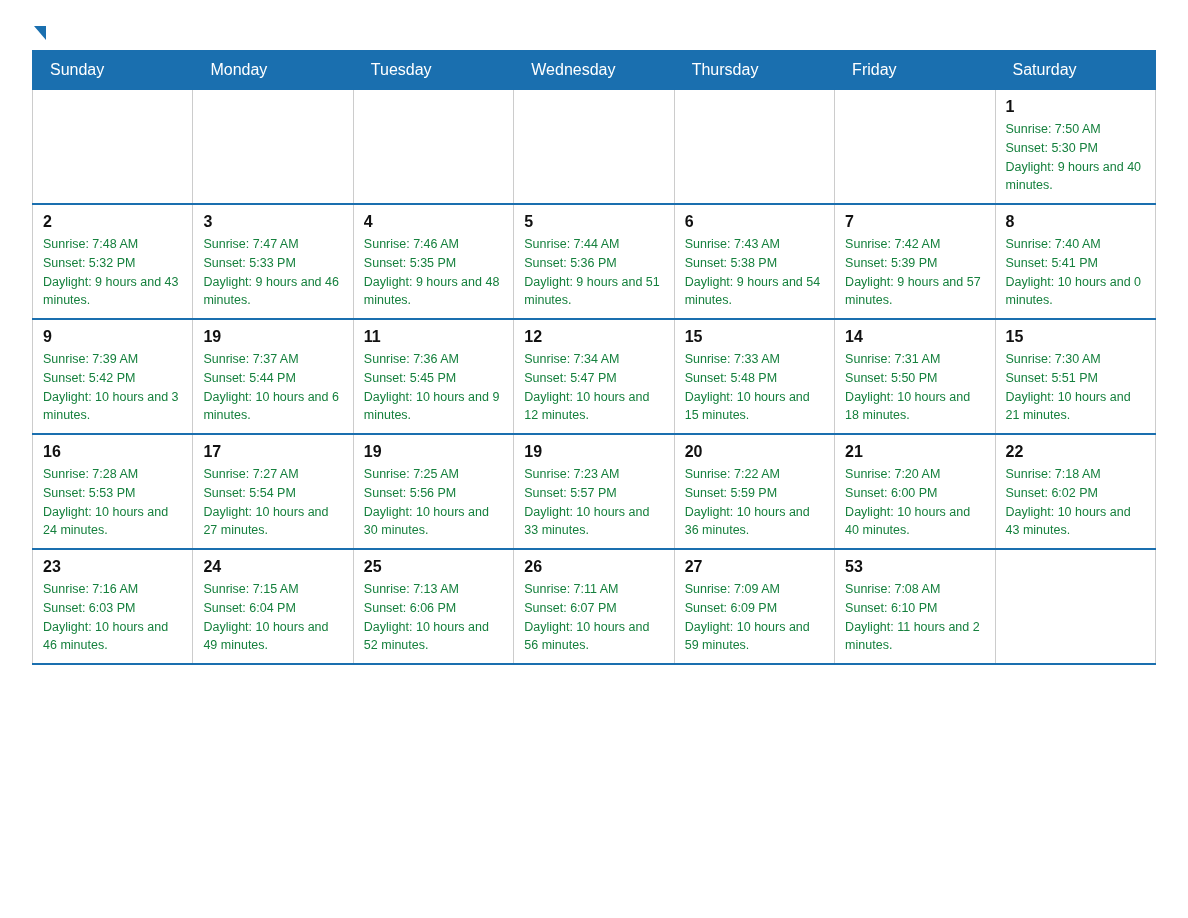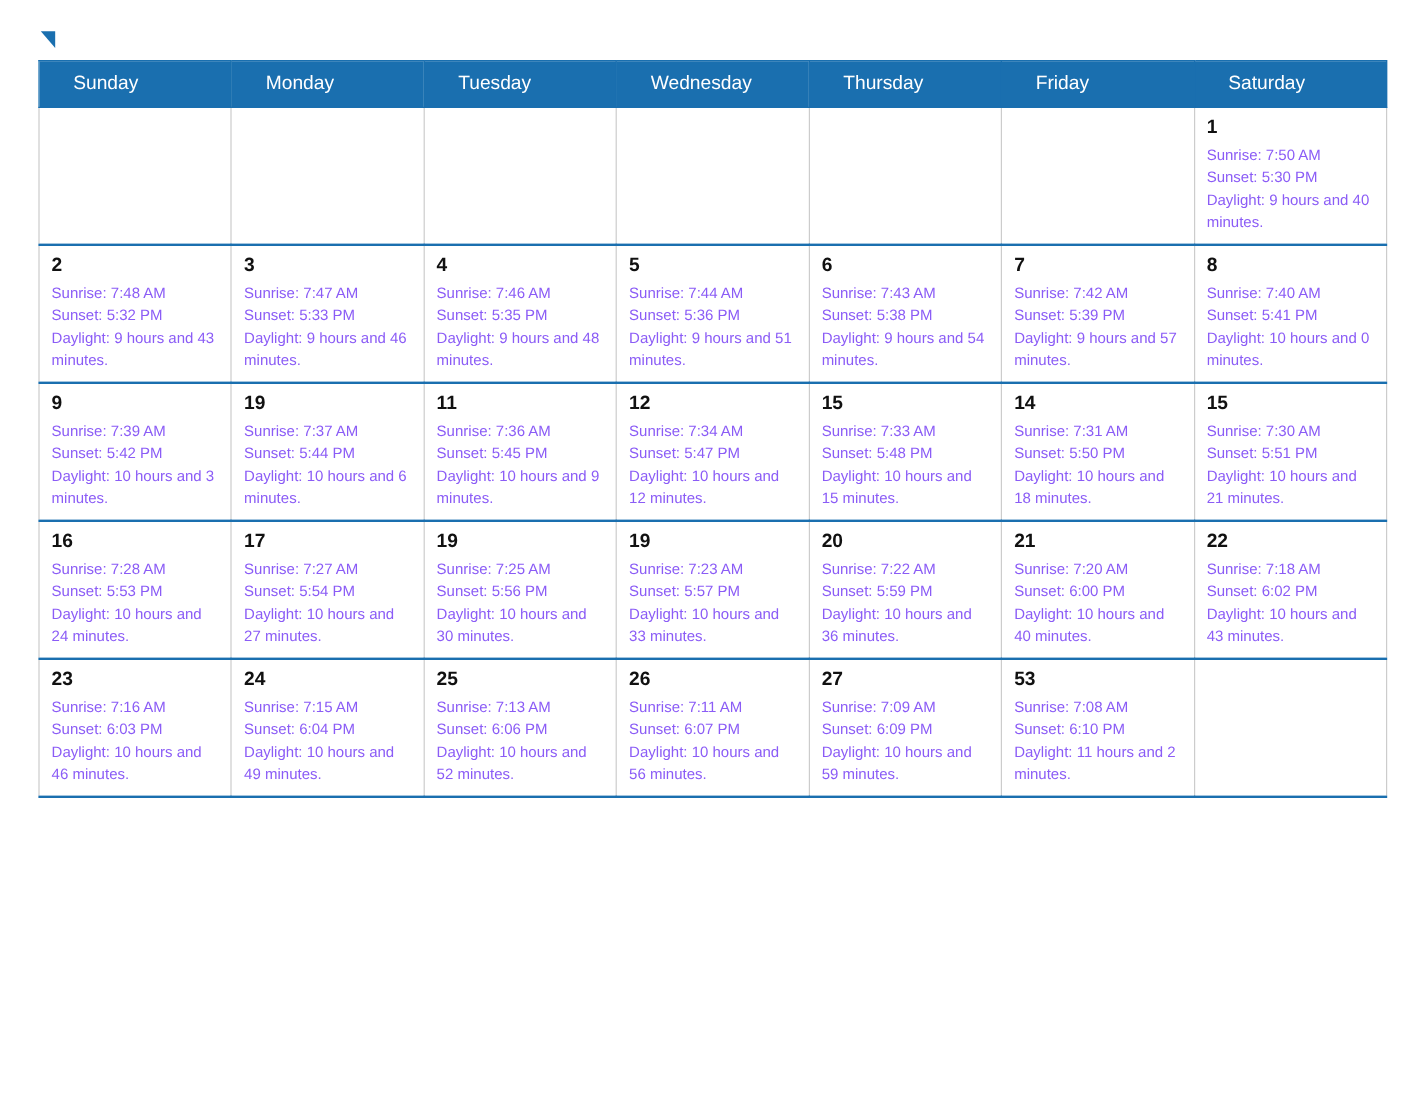--- a/index.html
+++ b/index.html
@@ -62,21 +62,21 @@
     .calendar {
       width: 100%;
       border-collapse: collapse;
       margin-top: 12px;
     }
     .calendar thead th {
       background: #1a6faf;
       color: #fff;
       font-size: 16px;
       font-weight: normal;
-      padding: 10px 28px;
+      padding: 10px 17px;
       text-align: left;
       border: 1px solid #1a6faf;
     }
     .calendar tbody td {
       vertical-align: top;
       padding: 8px 10px;
       border: 1px solid #ccc;
       width: 14.28%;
       min-height: 110px;
       font-size: 13px;
@@ -85,21 +85,21 @@
     }
     .day-number {
       font-size: 16px;
       font-weight: bold;
       color: #111;
       display: block;
       margin-bottom: 4px;
     }
     .day-info {
       font-size: 12.5px;
-      color: #8b5cf6;
+      color: #15803d;
       line-height: 1.5;
     }
     .calendar tbody tr {
       border-bottom: 2px solid #1a6faf;
     }
     .empty-cell {
       background: #f9f9f9;
     }
   </style>
 </head>

